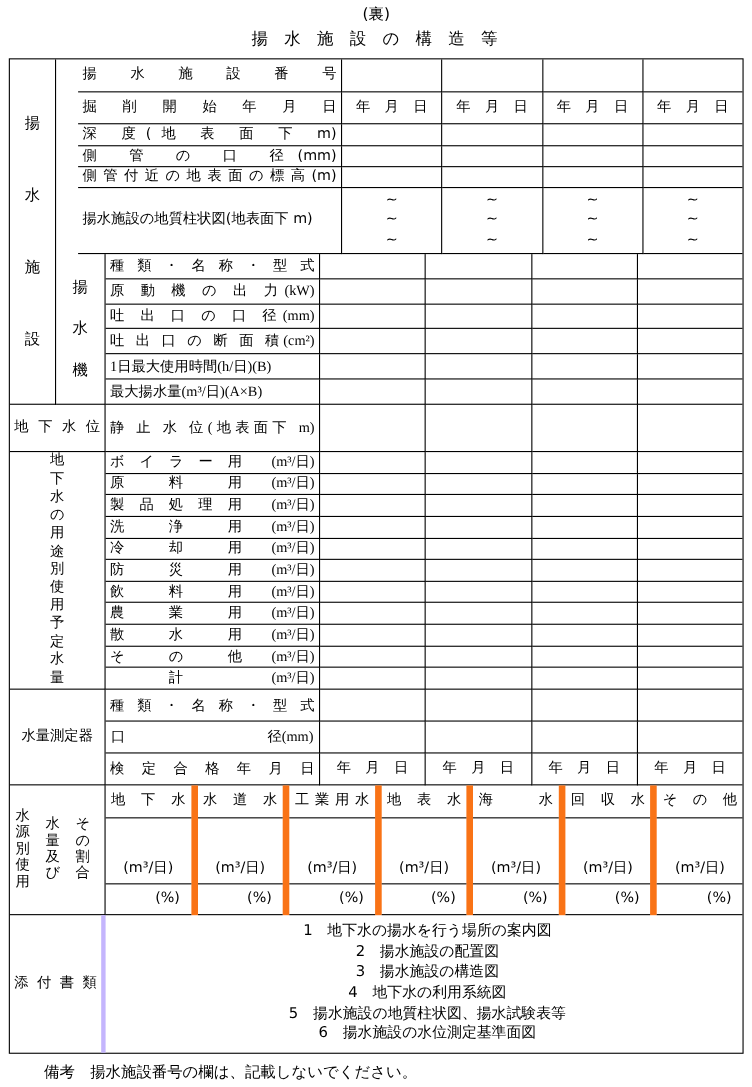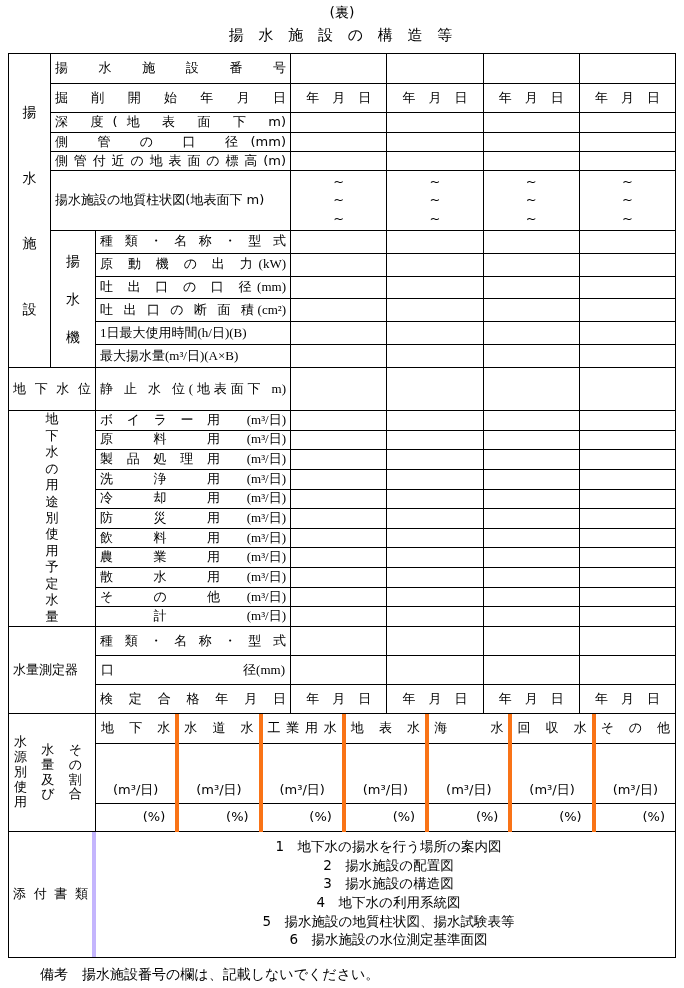--- a/index.html
+++ b/index.html
@@ -20,37 +20,37 @@
   .row { display:flex; flex-direction:row; min-height:0; }
   .grow { flex:1; }
   .cell {
     border-right:1px solid #000; border-bottom:1px solid #000;
     display:flex; align-items:center; overflow:hidden; min-width:0;
     font-size:13px; line-height:1.15;
   }
   .row > .cell:last-child { border-right:none; }
   .c-group { width:42px; }
   .c-sub   { width:45px; }
-  .c-label-a { width:240px; }
+  .c-label-a { width:240px;margin-left:20px; }
   .c-label-b { width:195px;font-family:Liberation Serif, serif; }
   .c-head  { width:87px; }
   .dc { flex:1; justify-content:center; }
   .h30{height:30px} .h29{height:29px} .h20{height:20px} .h19{height:19px} .h60{height:60px}
   .lbl { padding:0 4px; white-space:nowrap; }
   .jtext { display:block; width:100%; text-align:justify; text-align-last:justify; }
-  .ctext { display:block; width:100%; text-align:left; }
+  .ctext { display:block; width:100%; text-align:center; }
   .vlbl { flex-direction:column; justify-content:space-evenly; align-items:center; font-size:14px; }
   .vlbl span { display:block; }
   .vlbl-usage { font-size:13px; }
   .strain { flex-direction:column; justify-content:space-evenly; align-items:center; }
   .uname { display:inline-block; width:120px; text-align:justify; text-align-last:justify; }
   .uname.tcenter { text-align-last:center; }
   .uunit { margin-left:auto; }
   .split { justify-content:space-between; padding:0 5px; }
-  .srccol { display:flex; flex-direction:column; flex:1; border-right:4px solid #f97316; min-width:0; }
+  .srccol { display:flex; flex-direction:column; flex:1; border-right:6px solid #f97316; min-width:0; }
   .srccol:last-child { border-right:none; }
   .srccol .cell { border-right:none; }
   .srchdr { height:30px; padding:0 5px; }
   .ucell { flex:1; align-items:flex-end; justify-content:center; padding-bottom:5px; }
   .pcell { height:28px; justify-content:flex-end; padding-right:10px; }
   .srclbl { justify-content:center; gap:6px; padding:0 5px; }
   .srclbl span { display:block; width:100%; text-align:justify; text-align-last:justify; font-size:13px; }
   .band-f .cell { border-bottom:none; }
   .att-list { flex:1; border-right:none; border-bottom:none; display:flex; flex-direction:column; justify-content:space-between; padding:7px 6px 9px 10px; }
   .att-item { display:flex; font-size:13.5px; white-space:nowrap; }

